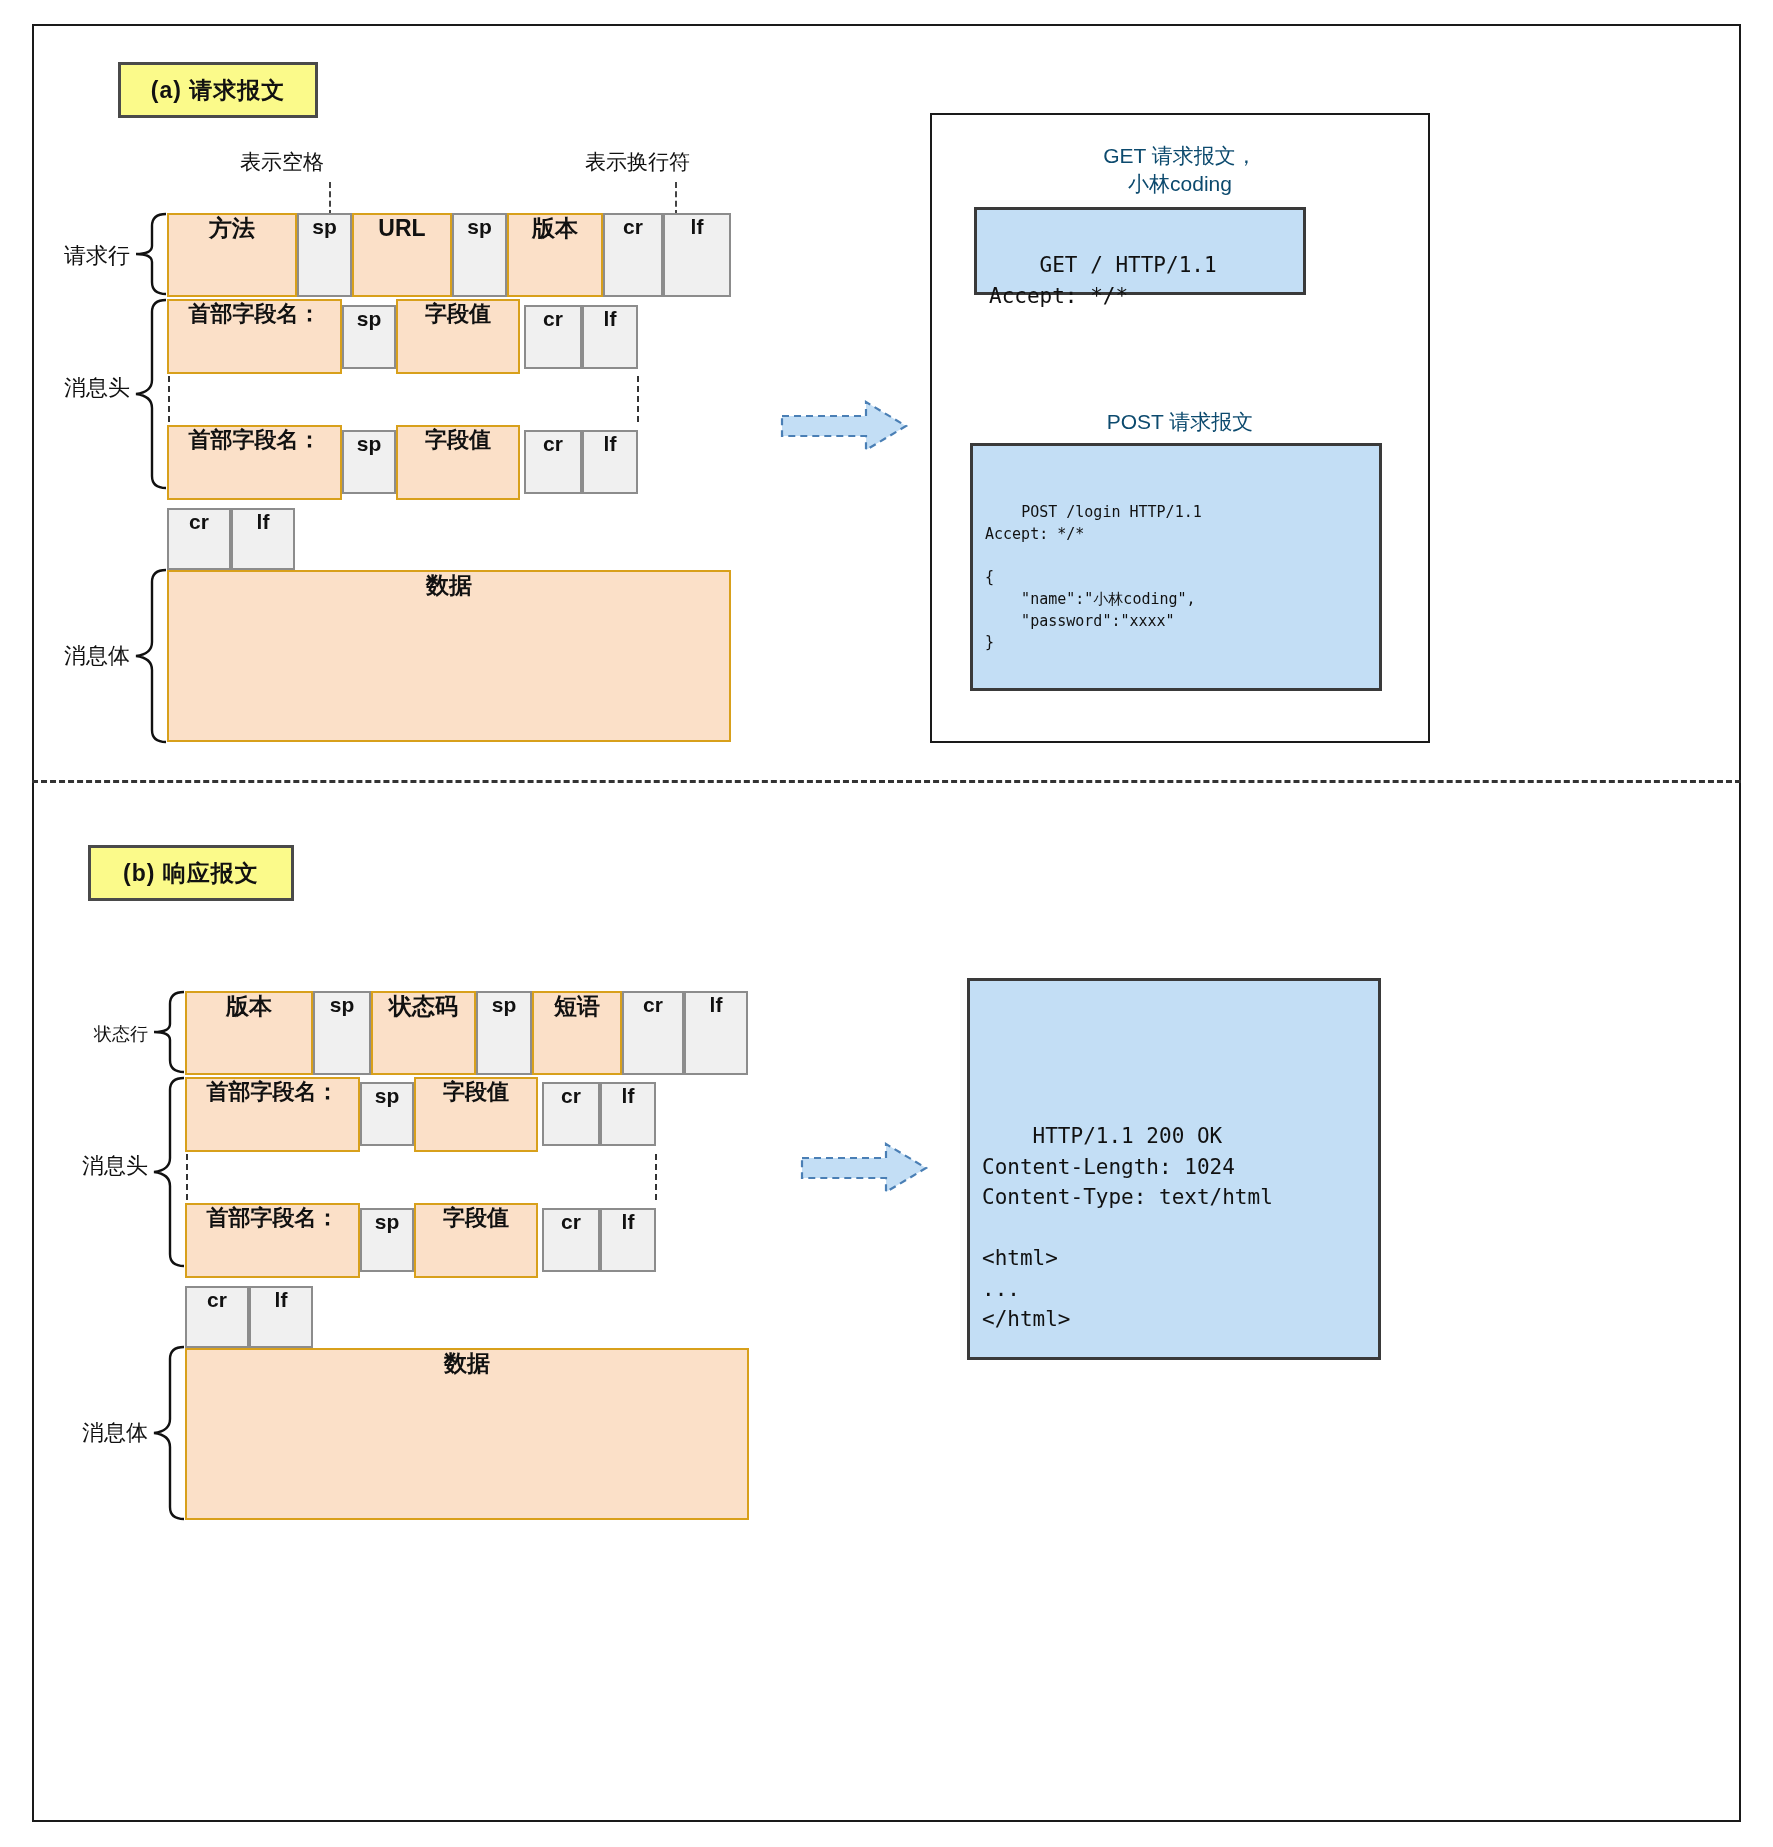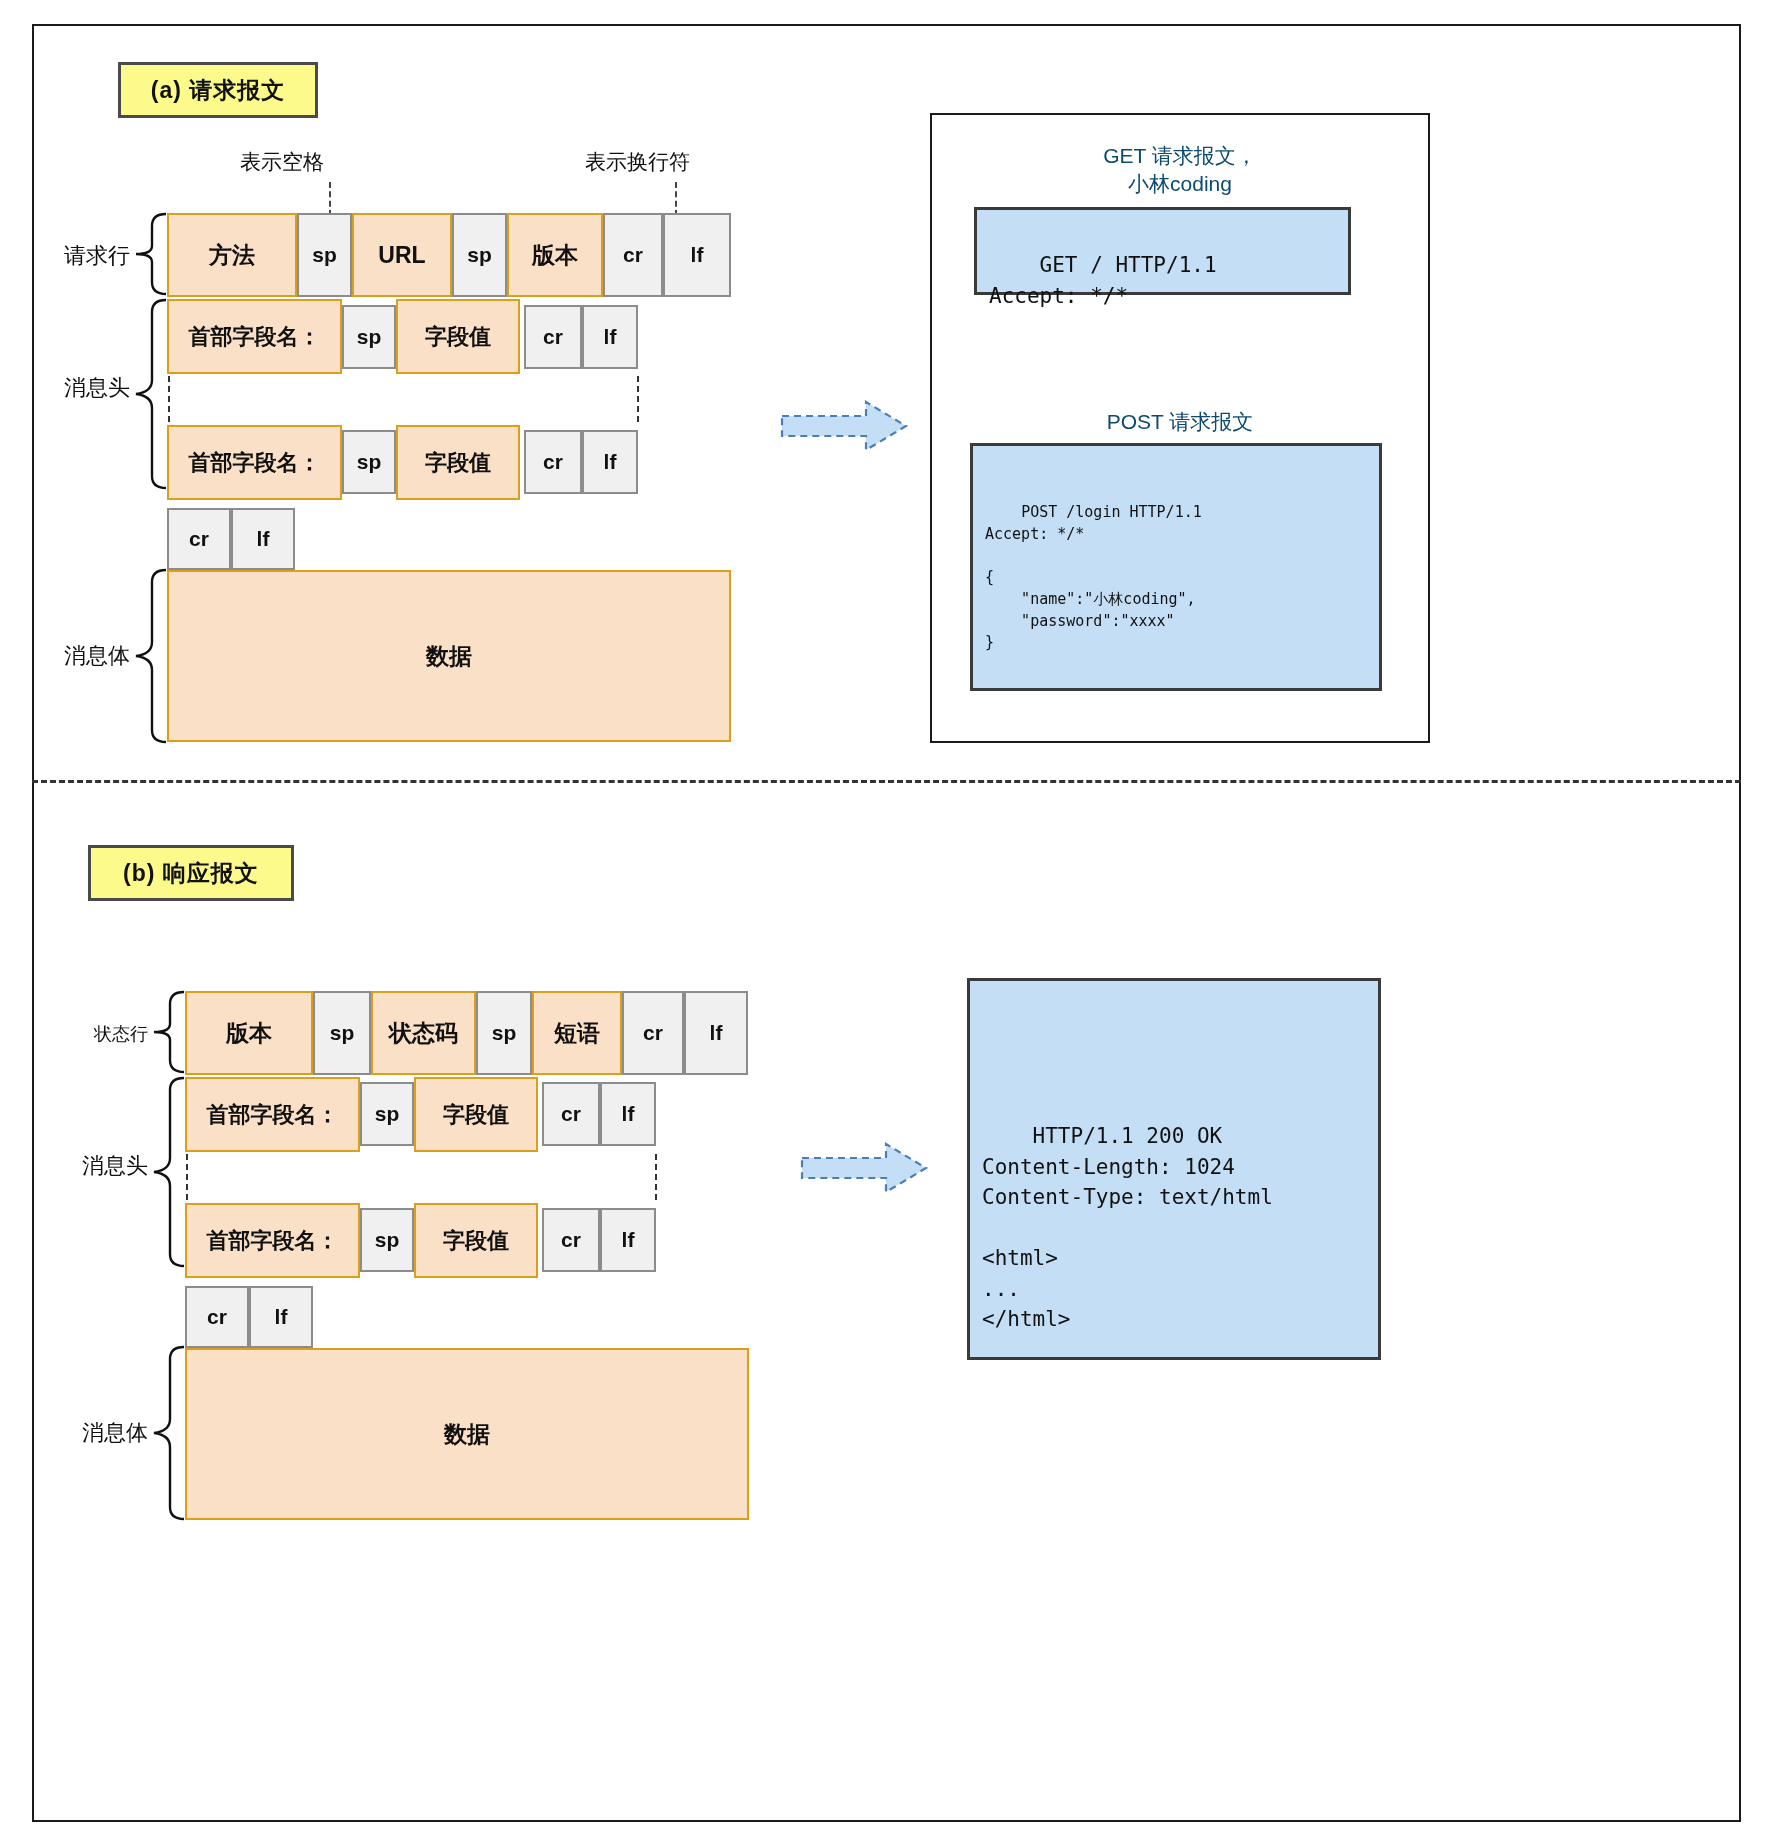--- a/index.html
+++ b/index.html
@@ -10,21 +10,21 @@
 
   .divider{position:absolute;border-top:3px dashed #333;}
 
   .title-badge{
     position:absolute;background:#fbfa8a;border:3px solid #4a4a4a;
     display:flex;align-items:center;justify-content:center;
     font-weight:bold;color:#111;letter-spacing:1px;box-sizing:border-box;
   }
 
   .cell{
-    position:absolute;box-sizing:border-box;display:flex;align-items:center;
+    position:absolute;box-sizing:border-box;display:flex;align-items:flex-start;
     justify-content:center;text-align:center;line-height:1.15;
   }
   .cell-orange{background:#fbe0c8;border:2px solid #d8a01b;font-weight:bold;color:#111;}
   .cell-grey{background:#f0f0f0;border:2px solid #8c8c8c;color:#111;font-weight:bold;}
 
   .bracket{position:absolute;}
   .bracket svg{display:block;overflow:visible;}
 
   .side-label{position:absolute;color:#111;display:flex;align-items:center;justify-content:flex-end;}
 
@@ -167,21 +167,21 @@
     </svg>
   </div>
 
   <div class="frame" style="left:930px;top:113px;width:500px;height:630px;"></div>
 
   <div class="panel-caption" style="left:950px;top:142px;width:460px;font-size:21px;">
     <div>GET 请求报文，</div>
     <div>小林coding</div>
   </div>
 
-  <div class="codebox" style="left:974px;top:207px;width:377px;height:88px;font-size:21px;padding:10px 12px;">
+  <div class="codebox" style="left:974px;top:207px;width:332px;height:88px;font-size:21px;padding:10px 12px;">
     <span>GET / HTTP/1.1
 Accept: */*</span>
   </div>
 
   <div class="panel-caption" style="left:950px;top:408px;width:460px;font-size:21px;">
     <span>POST 请求报文</span>
   </div>
 
   <div class="codebox" style="left:970px;top:443px;width:412px;height:248px;font-size:15px;padding:34px 12px 10px 12px;">
     <span>POST /login HTTP/1.1

